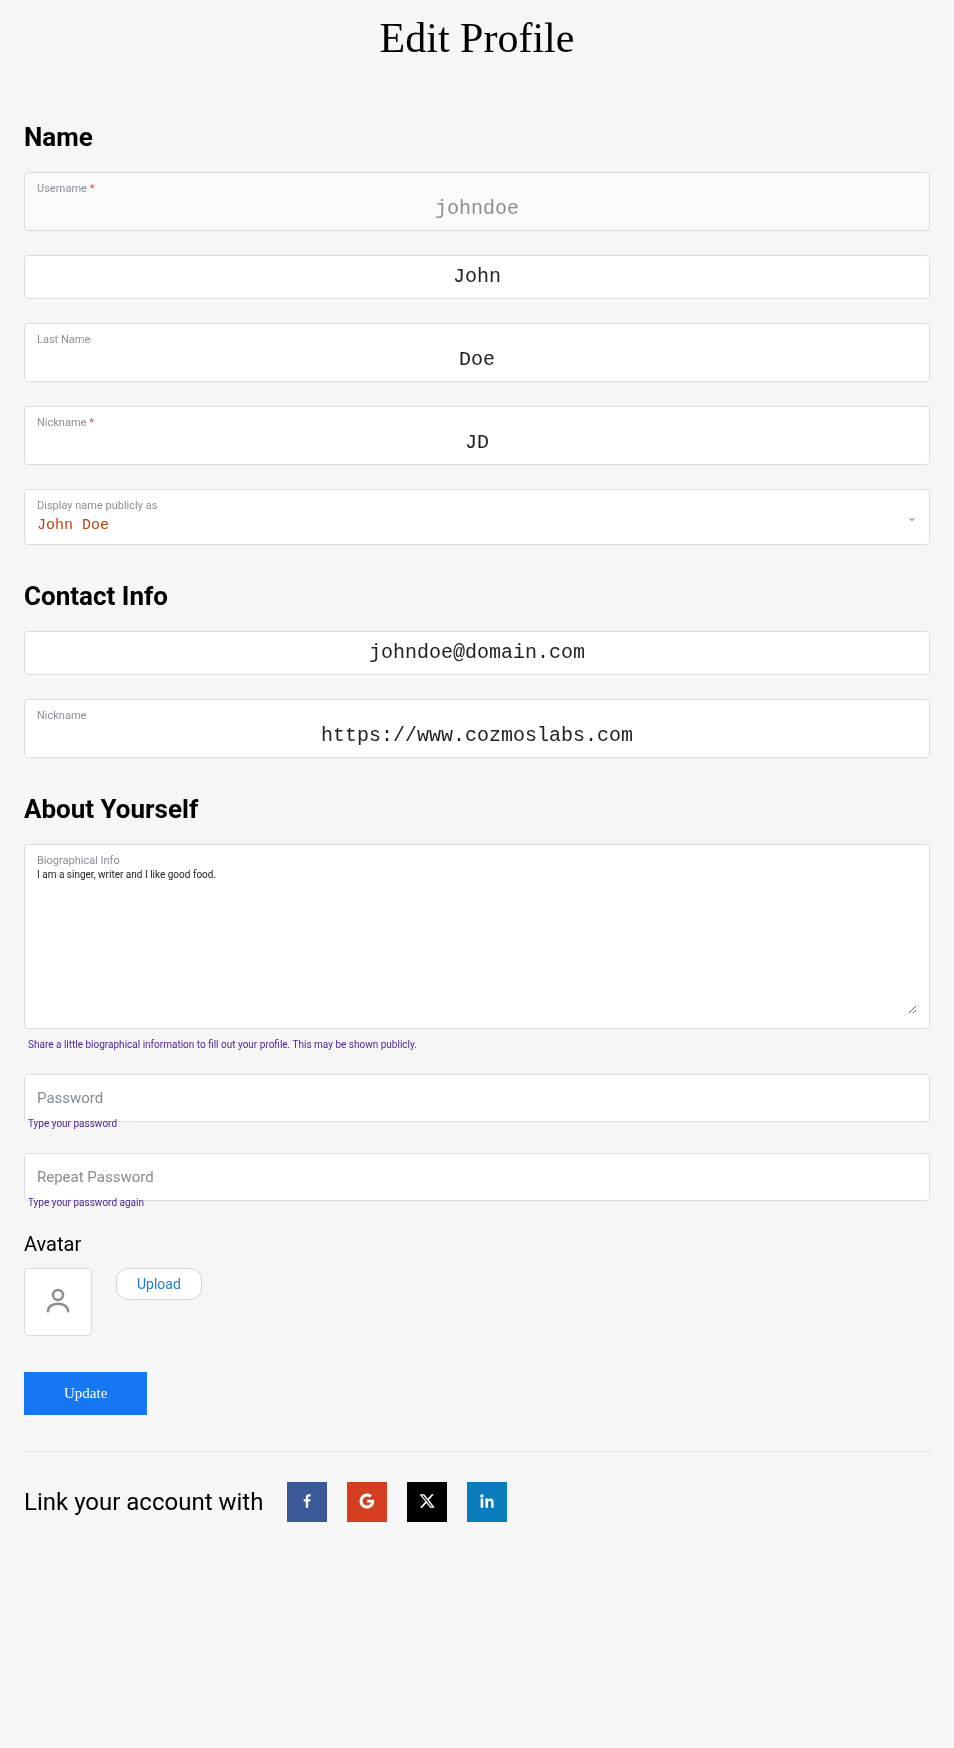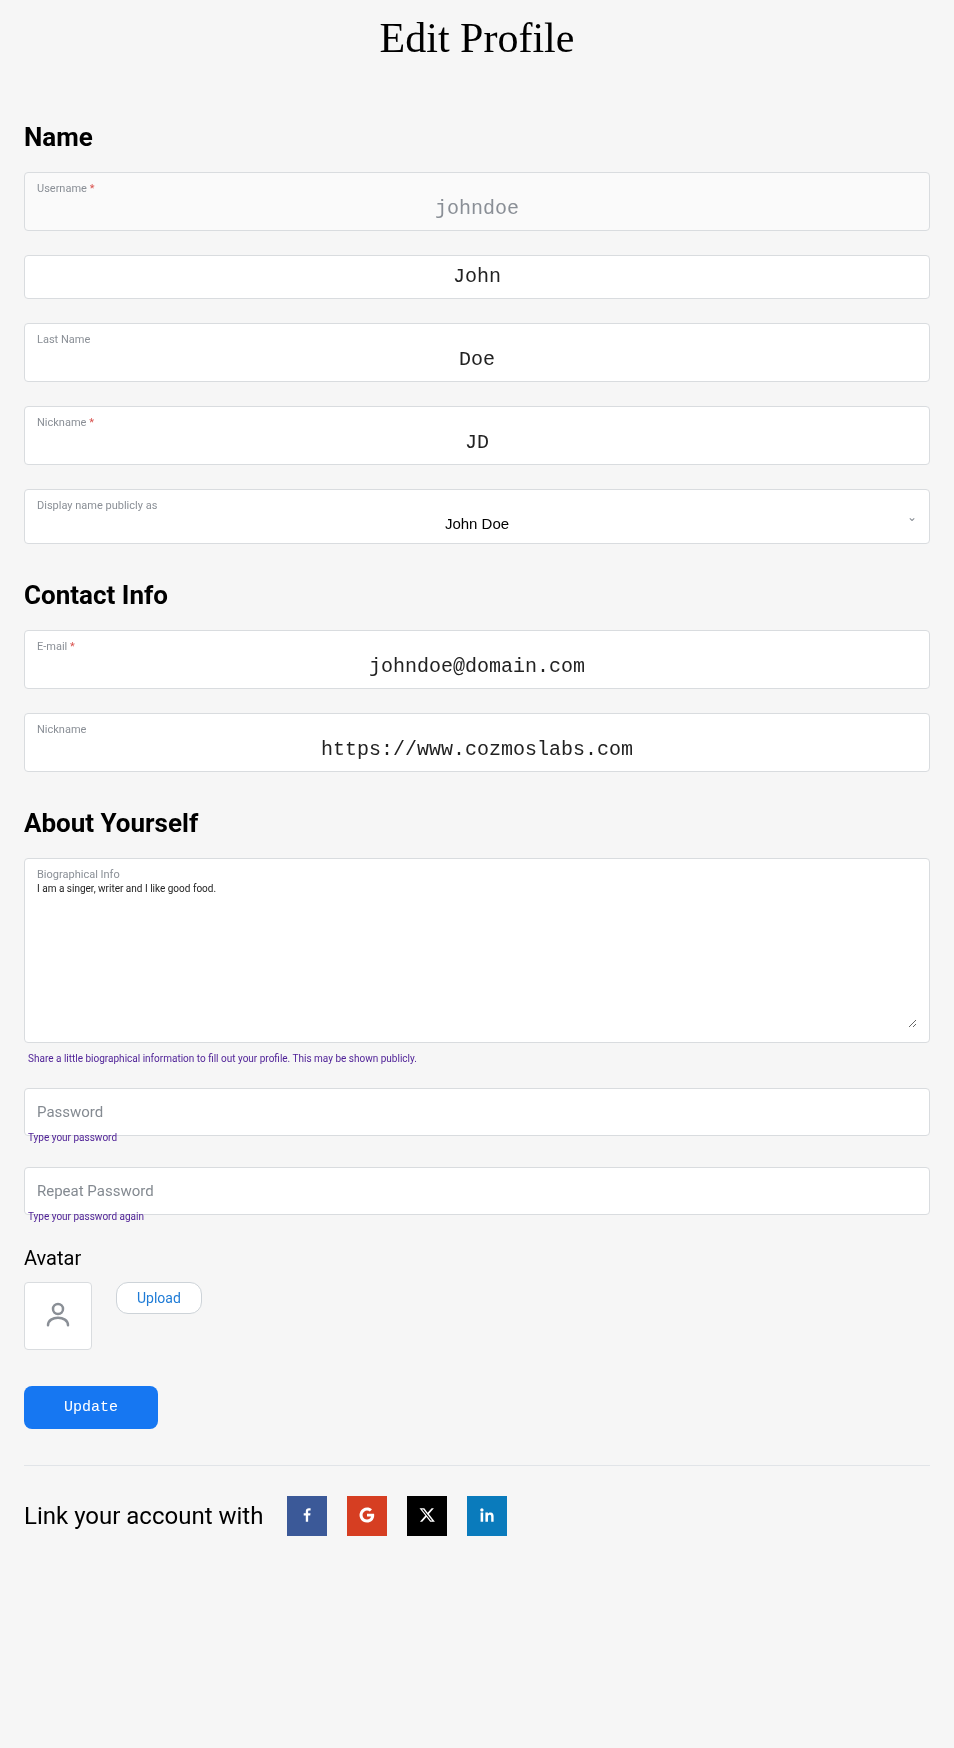--- a/index.html
+++ b/index.html
@@ -61,26 +61,25 @@
       background: transparent;
       min-height: 145px;
       resize: vertical;
       font-family: inherit;
     }
     .form-select {
       width: 100%;
       border: none;
       outline: none;
       font-size: 15px;
-      color: #000000;
+      color: #c2410c;
       background: transparent;
       appearance: none;
       -webkit-appearance: none;
-      font-family: Liberation Sans, sans-serif;
-      text-align: center;
+      font-family: Liberation Mono, monospace;
     }
     .select-wrap { position: relative; }
     .select-caret { position: absolute; right: 12px; top: 50%; transform: translateY(-50%); color: #8a8f96; pointer-events: none; font-size: 12px; }
     .help-text {
       font-size: 10px;
       color: #4c1d95;
       margin: -14px 0 24px 4px;
     }
     .form-field-standalone {
       background: #fff;
@@ -118,23 +117,23 @@
       border-radius: 12px;
       cursor: pointer;
       font-family: inherit;
     }
     .update-btn {
       background: #1677f2;
       border: none;
       color: #fff;
       font-size: 15px;
       padding: 13px 40px;
-      border-radius: 8px;
+      border-radius: 0;
       cursor: pointer;
-      font-family: Liberation Mono, monospace;
+      font-family: Liberation Serif, serif;
     }
     hr.divider {
       border: none;
       border-top: 1px solid #e1e4e8;
       margin: 36px 0 30px;
     }
     .link-section { display: flex; align-items: center; gap: 24px; }
     .link-title { font-size: 24px; font-weight: 400; color: #000; }
     .social-btns { display: flex; gap: 20px; }
     .social-btn {
@@ -183,21 +182,20 @@
   <select class="form-select">
     <option>John Doe</option>
   </select>
   <span class="select-caret">⌄</span>
 </div>
 
 
 <h2 class="section-title">Contact Info</h2>
 
 <div class="form-field">
-  <label class="form-label"><span>E-mail</span> <span class="req">*</span></label>
   <input class="form-input" value="johndoe@domain.com" style="">
 </div>
 
 <div class="form-field">
   <label class="form-label">Nickname</label>
   <input class="form-input" value="https://www.cozmoslabs.com" style="">
 </div>
 
 
 <h2 class="section-title">About Yourself</h2>

